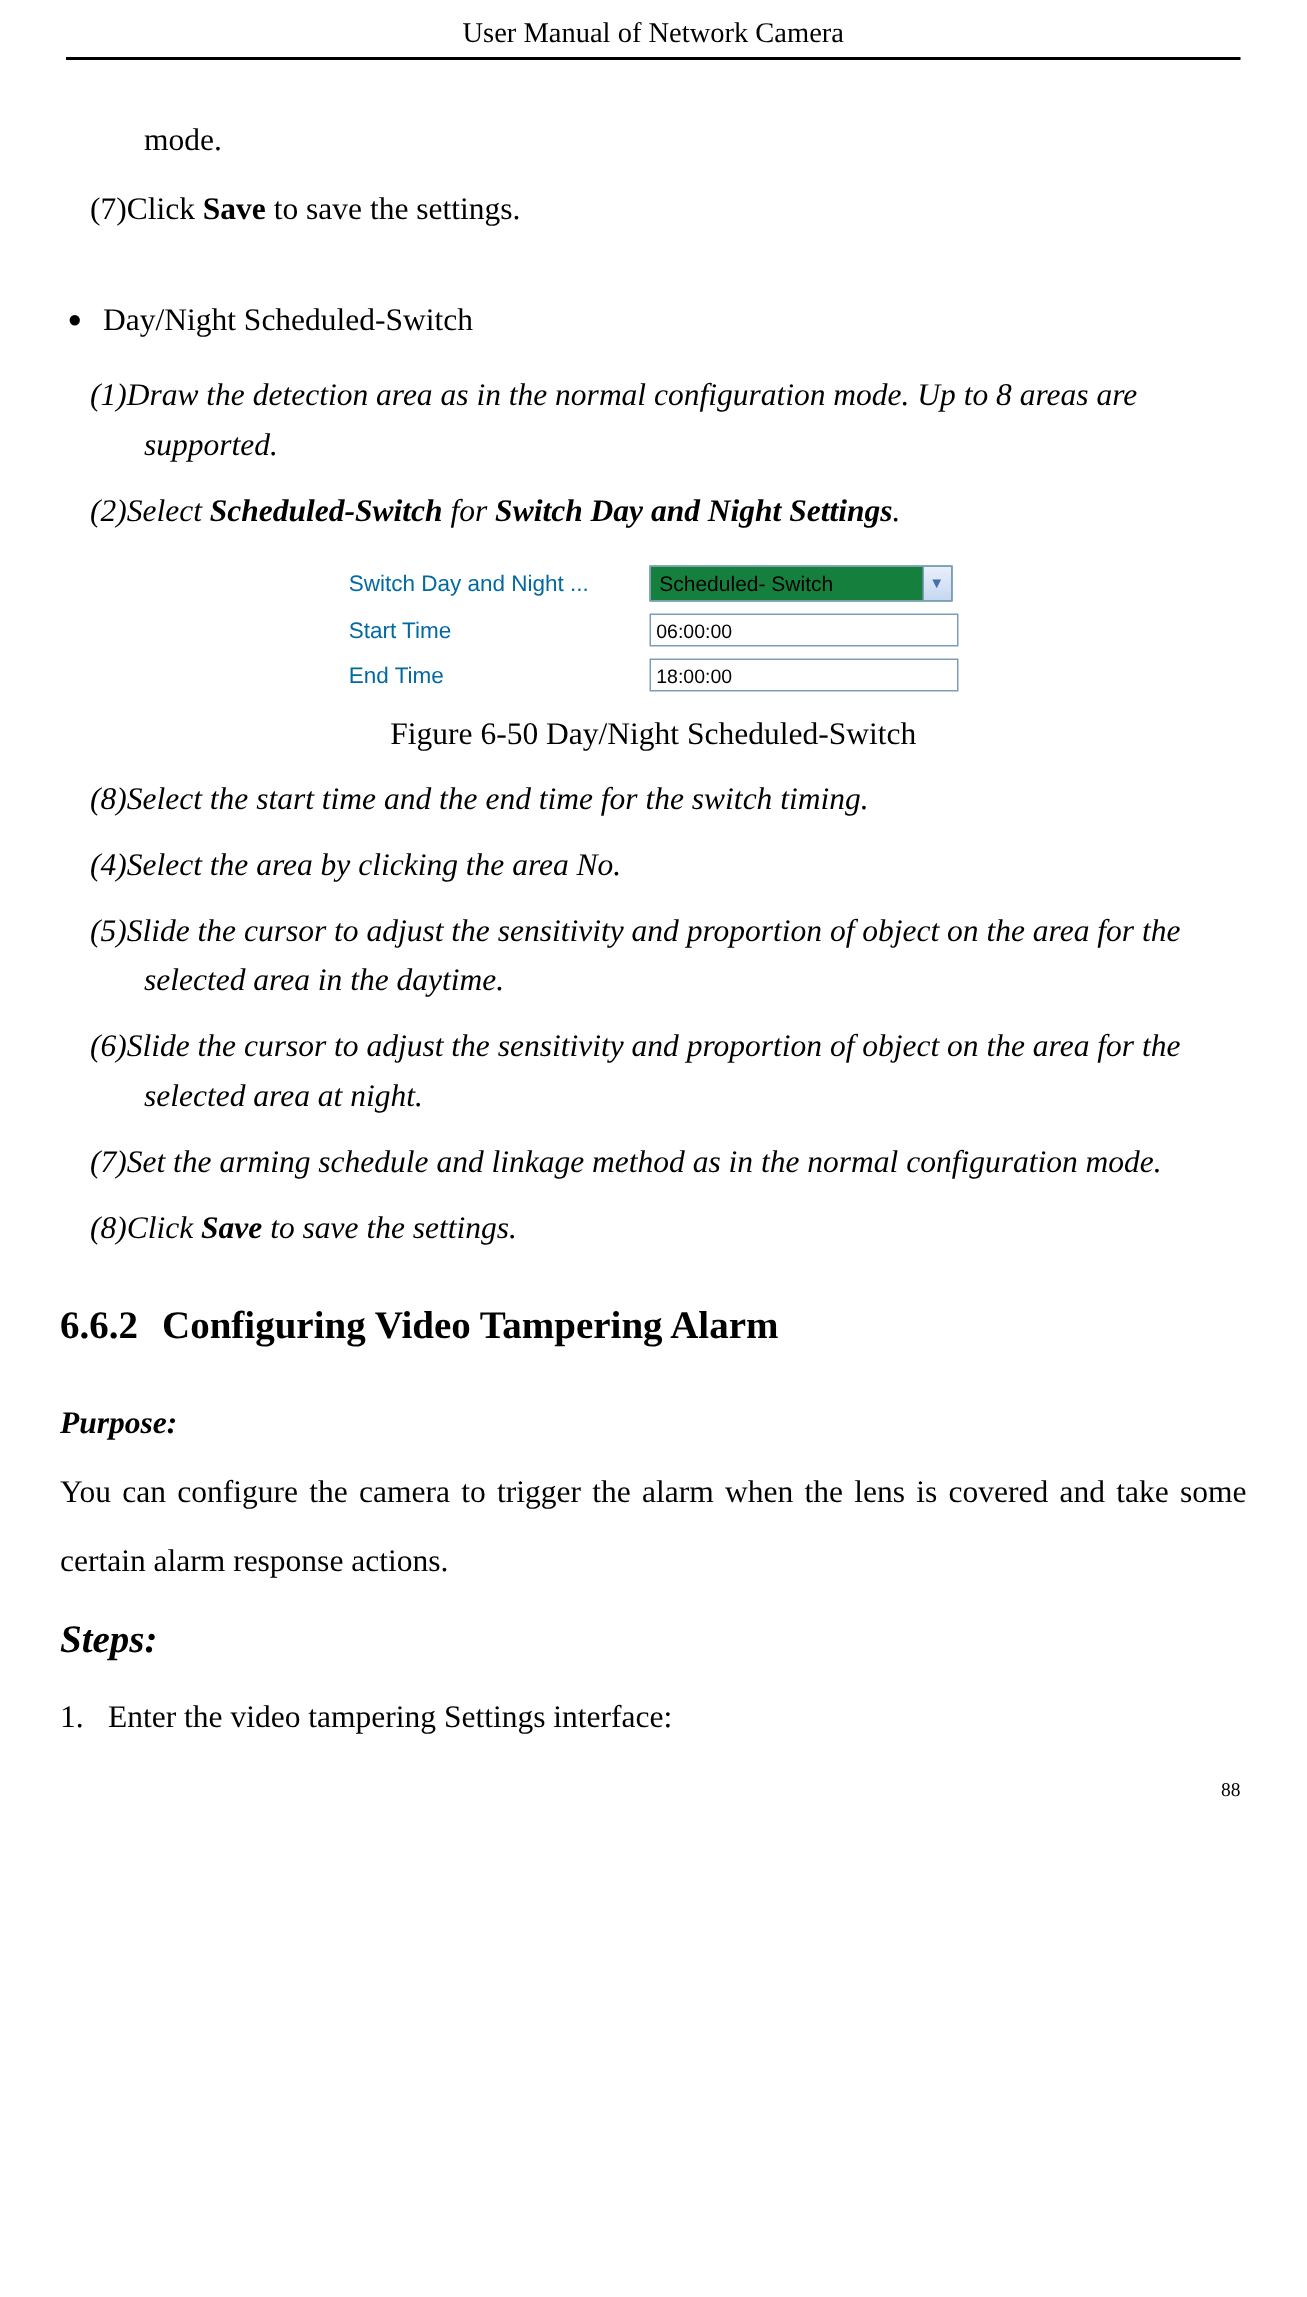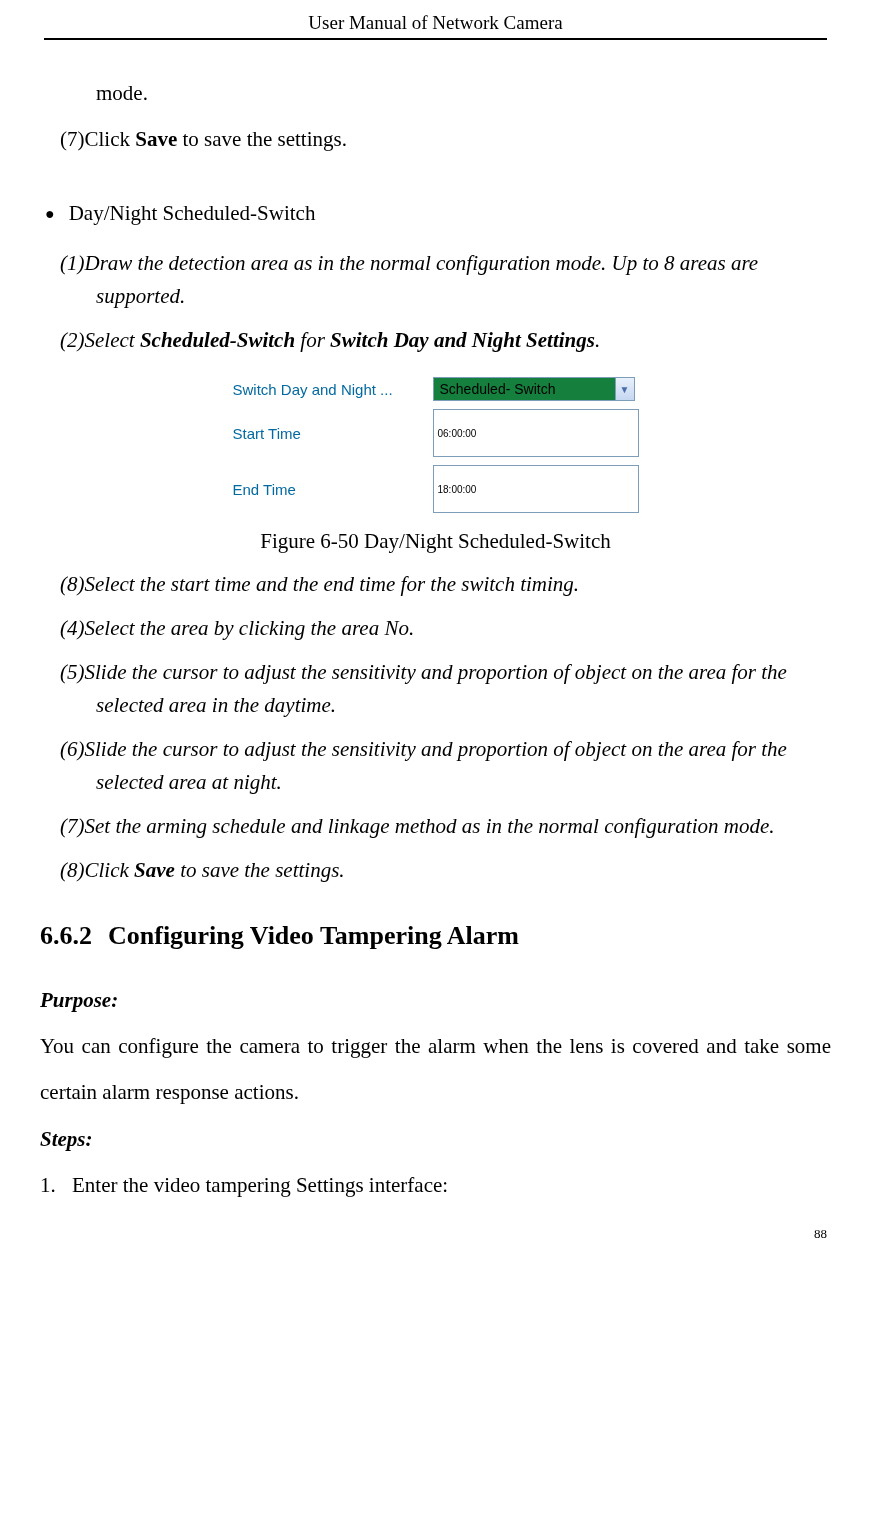--- a/index.html
+++ b/index.html
@@ -84,22 +84,22 @@
     display: flex;
     align-items: center;
     justify-content: center;
     color: #4a6ea9;
     font-size: 10px;
   }
   .input-box {
     border: 1px solid #7e9db9;
     width: 196px;
     height: 20px;
-    padding: 13px 4px;
-    font-size: 10px;
+    padding: 0 4px;
+    font-size: 13px;
     display: flex;
     align-items: center;
     background: #fff;
   }
   .caption {
     text-align: center;
     font-size: 21px;
     margin: 8px 0 14px 0;
   }
   .section-head {
@@ -116,21 +116,21 @@
     line-height: 2.2;
   }
   .body-text {
     font-size: 21px;
     line-height: 2.2;
     text-align: justify;
   }
   .steps-label {
     font-weight: bold;
     font-style: italic;
-    font-size: 21px;
+    font-size: 26px;
     line-height: 2.2;
   }
   .num-step {
     font-size: 21px;
     line-height: 2.2;
     display: flex;
   }
   .num-step .n { width: 32px; }
   .num-step .t { flex: 1; }
   .path-line {

